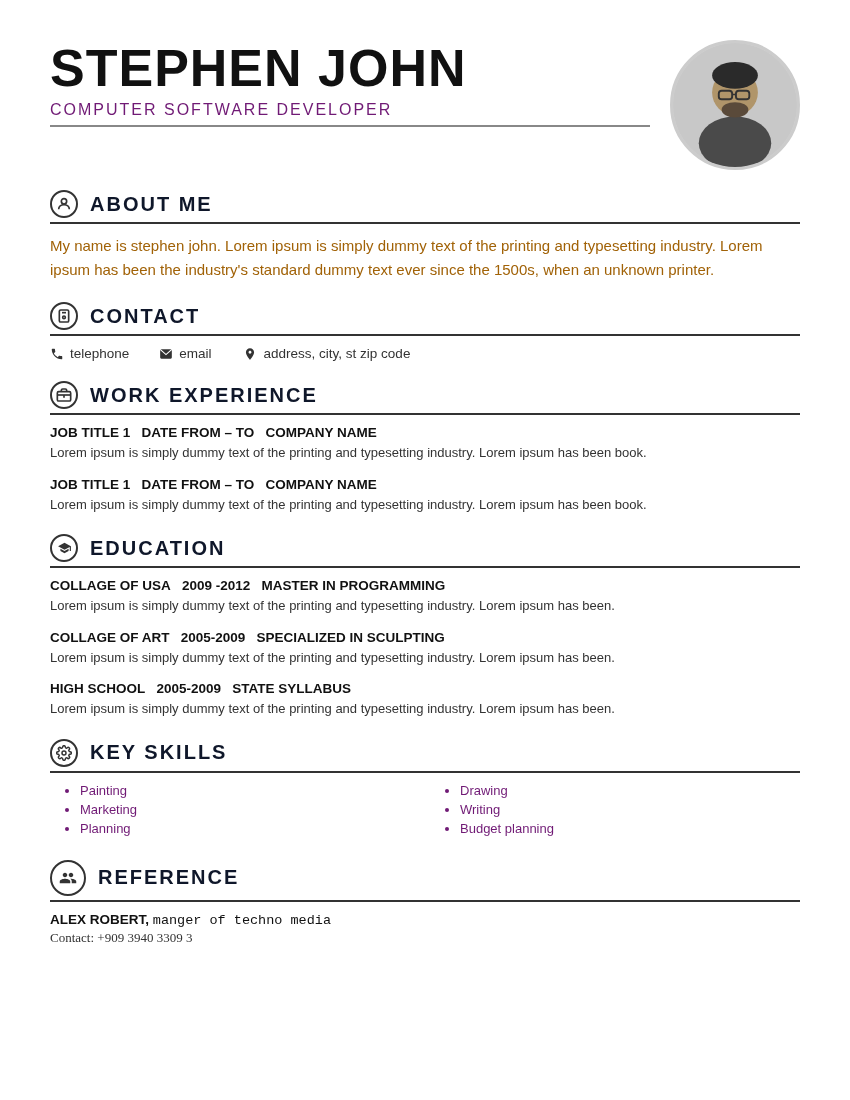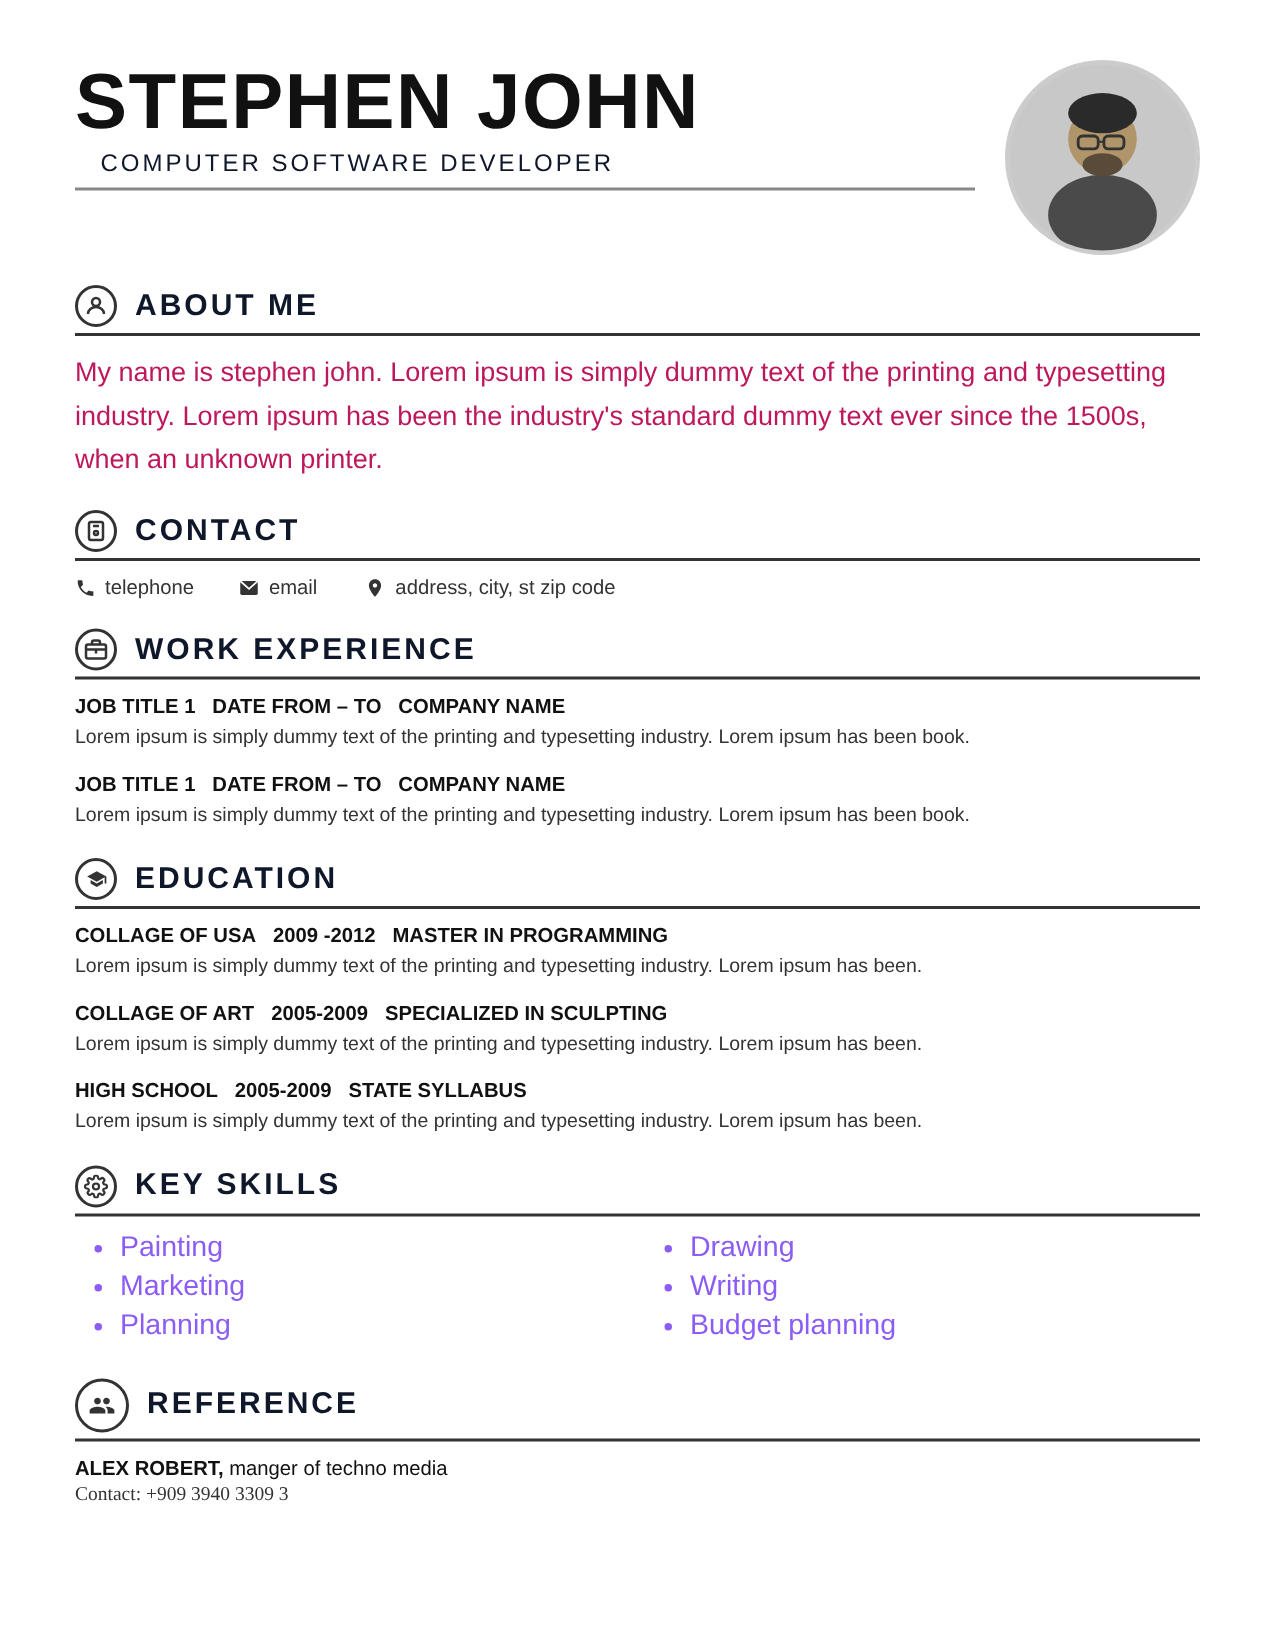--- a/index.html
+++ b/index.html
@@ -24,23 +24,22 @@
       font-size: 52px;
       font-weight: 900;
       letter-spacing: 1px;
       line-height: 1.1;
       color: #111;
     }
     .header-title {
       font-size: 16px;
       font-weight: 400;
       letter-spacing: 2px;
-      color: #0f172a;
+      color: #701a75;
       margin-top: 4px;
-      margin-left: 17px;
     }
     .header-divider {
       border: none;
       border-top: 2px solid #888;
       margin-top: 6px;
     }
     .header-photo {
       width: 130px;
       height: 130px;
       border-radius: 50%;
@@ -67,23 +66,23 @@
     }
     .section-title {
       font-size: 20px;
       font-weight: 700;
       letter-spacing: 2px;
       color: #0f172a;
     }
 
     
     .about-text {
-      font-size: 18px;
+      font-size: 15px;
       line-height: 1.6;
-      color: #be185d;
+      color: #a16207;
     }
 
     
     .contact-row {
       display: flex;
       gap: 30px;
       align-items: center;
       font-size: 13.5px;
       color: #333;
     }
@@ -123,22 +122,22 @@
 
     
     .skills-grid {
       display: grid;
       grid-template-columns: 1fr 1fr;
       gap: 4px 20px;
       padding-left: 10px;
     }
     .skills-col { list-style: disc; padding-left: 20px; }
     .skills-col li {
-      font-size: 19px;
-      color: #8b5cf6;
+      font-size: 13px;
+      color: #701a75;
       margin-bottom: 4px;
     }
 
     
     .ref-name {
       font-size: 13.5px;
       font-weight: 700;
       color: #111;
     }
     .ref-contact {
@@ -329,18 +328,18 @@
 <div class="section">
   <div class="section-header">
     <div class="icon-circle" style="width:36px;height:36px;">
       <svg width="20" height="18" viewBox="0 0 24 24" fill="#333">
         <path d="M16 11c1.66 0 2.99-1.34 2.99-3S17.66 5 16 5c-1.66 0-3 1.34-3 3s1.34 3 3 3zm-8 0c1.66 0 2.99-1.34 2.99-3S9.66 5 8 5C6.34 5 5 6.34 5 8s1.34 3 3 3zm0 2c-2.33 0-7 1.17-7 3.5V19h14v-2.5c0-2.33-4.67-3.5-7-3.5zm8 0c-.29 0-.62.02-.97.05 1.16.84 1.97 1.97 1.97 3.45V19h6v-2.5c0-2.33-4.67-3.5-7-3.5z"></path>
       </svg>
     </div>
     <span class="section-title">REFERENCE</span>
   </div>
   <div class="ref-name">
-    <span>ALEX ROBERT,</span> <span style="font-weight:400;">manger of techno media</span>
+    <span>ALEX ROBERT,</span> <span style="font-weight:400;font-family:Liberation Mono, monospace;">manger of techno media</span>
   </div>
   <div class="ref-contact">
     <span>Contact:</span> <span>+909 3940 3309 3</span>
   </div>
 </div>
 
 </body></html>

